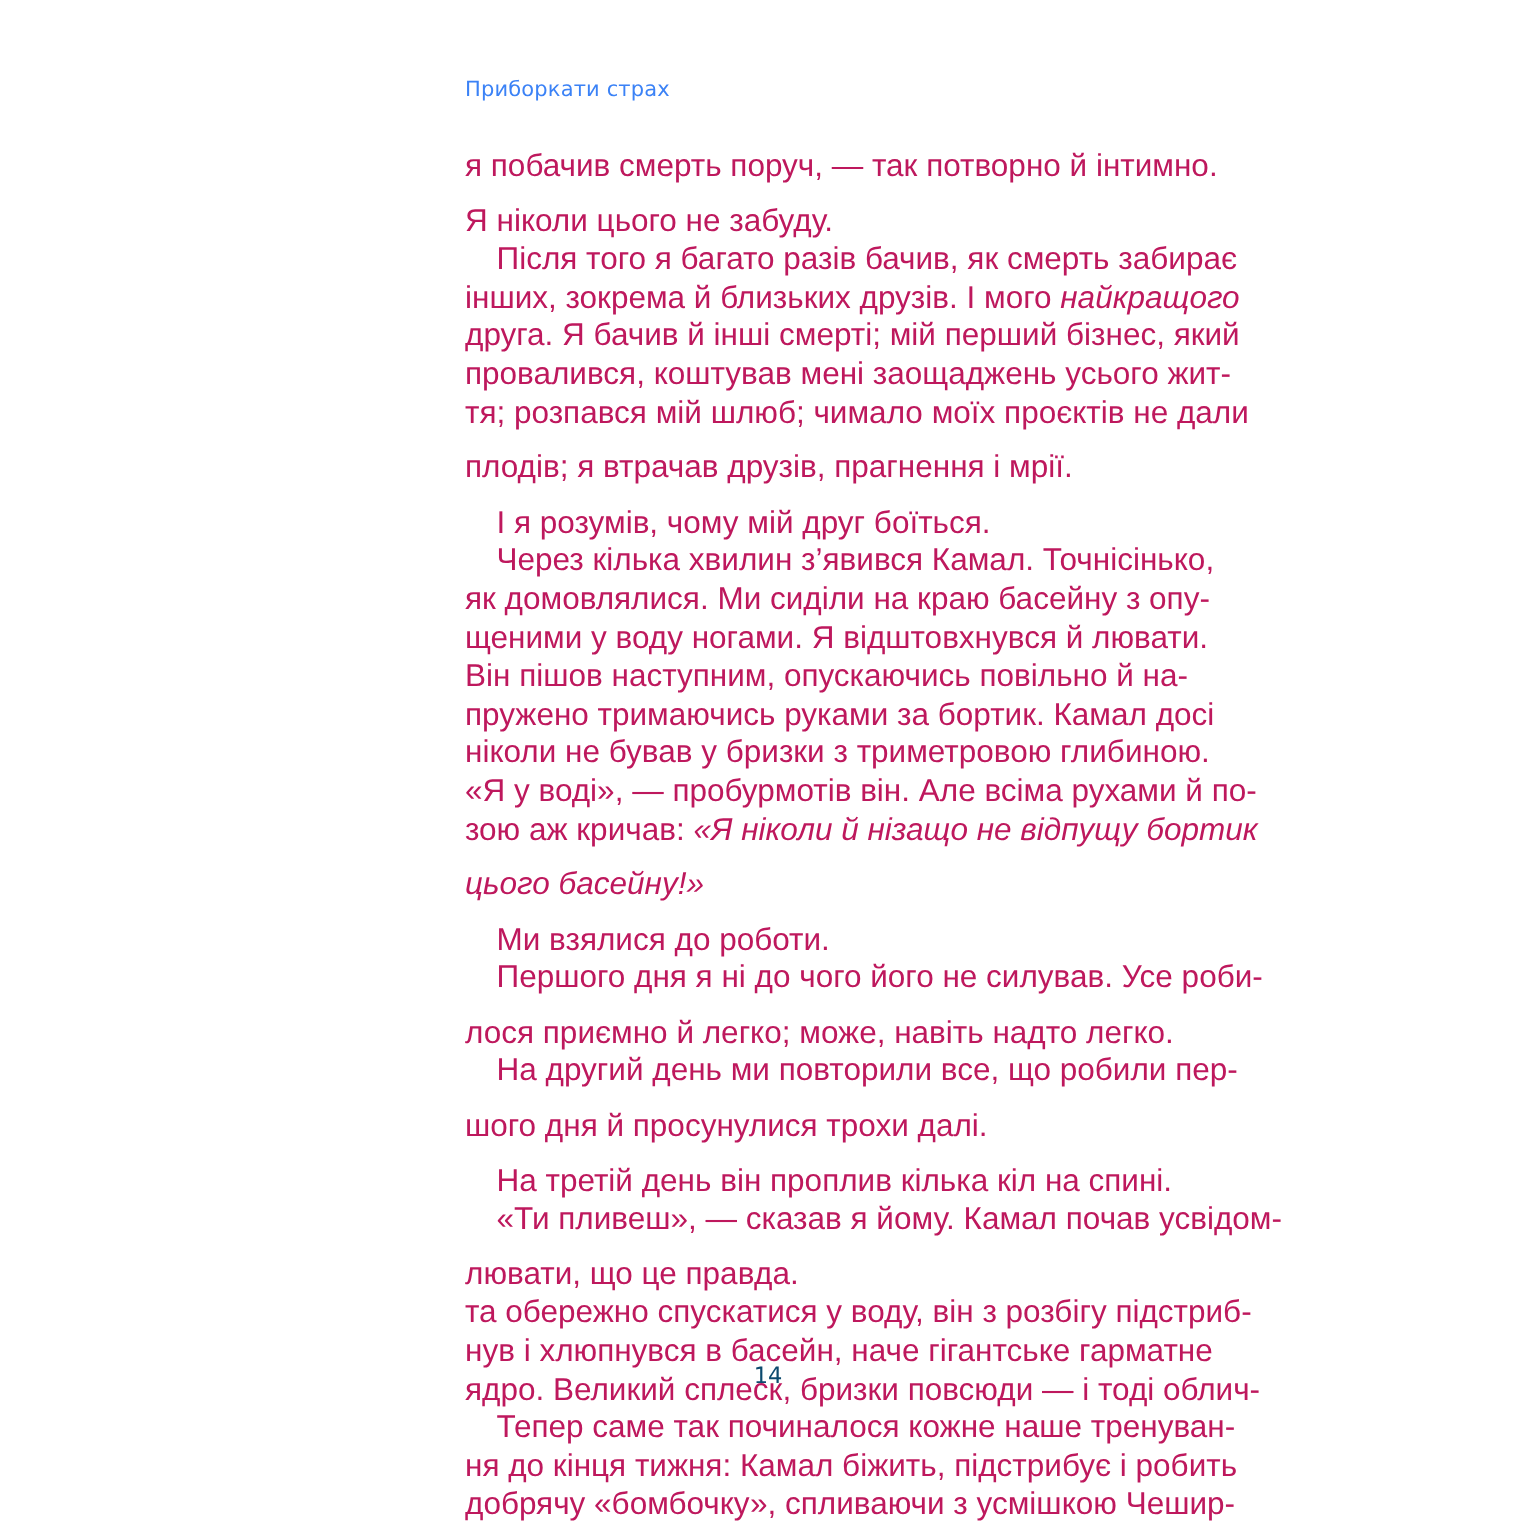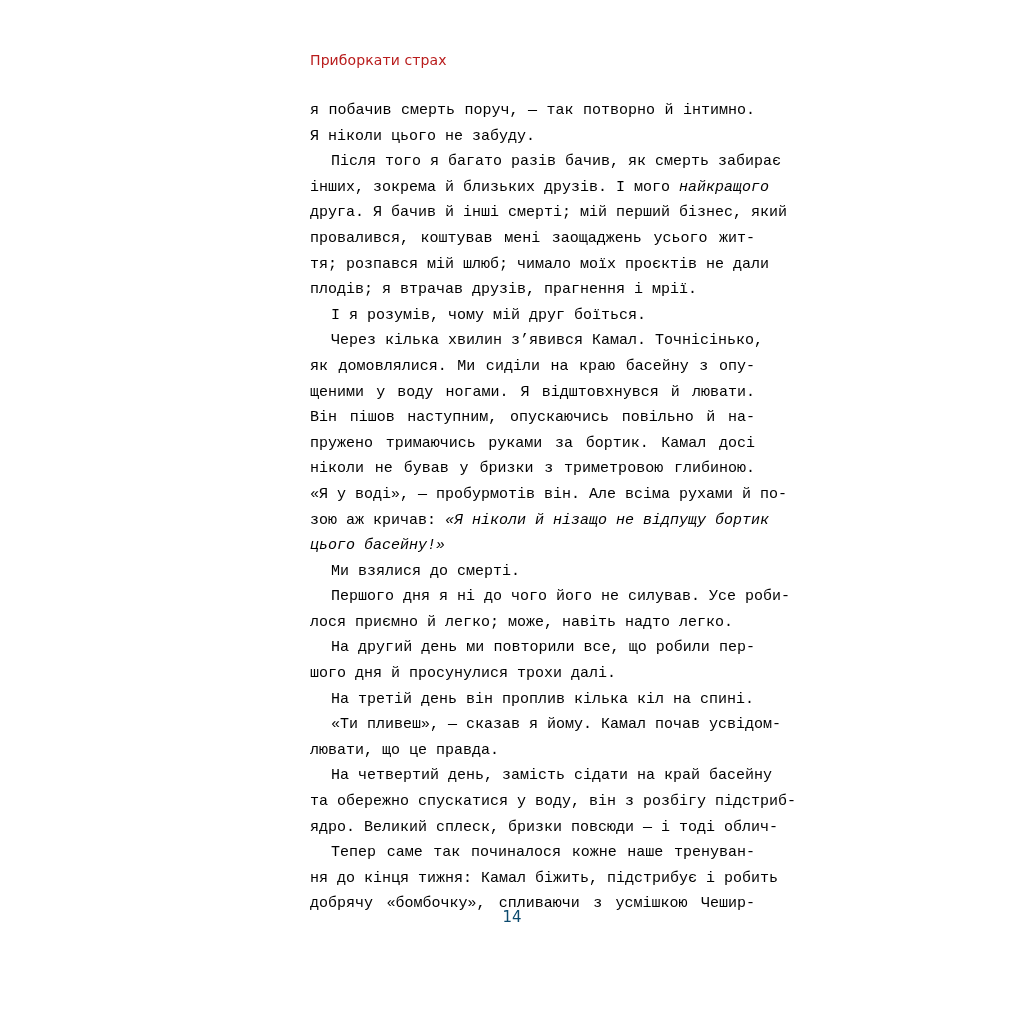--- a/index.html
+++ b/index.html
@@ -1,31 +1,31 @@
 <!DOCTYPE html>
 <html><head>
 <meta charset="utf-8">
 <style>
   html, body { margin:0; padding:0; background:#ffffff; }
   body { width:1024px; height:1024px; position:relative; overflow:hidden; }
   .header {
     position:absolute; left:310px; top:52px;
-    font-family:"DejaVu Sans", sans-serif; font-size:14px; color:#b91c1c;
+    font-family:"DejaVu Sans", sans-serif; font-size:14px; color:#3b82f6;
     letter-spacing:0.1px;
   }
   .body-text {
     position:absolute; left:310px; top:98px; width:445px;
-    font-family:Liberation Mono, monospace; font-size:15px; color:#000000;
+    font-family:Liberation Sans, sans-serif; font-size:21px; color:#be185d;
     line-height:25.6px;
   }
   .line {
     display:block; white-space:nowrap; text-align:justify;
     text-align-last:justify; height:25.6px; overflow:visible;
   }
-  .line.last { text-align-last:left; }
+  .line.last { text-align-last:left;margin-top:11px; }
   .line.indent { padding-left:21px; }
   .it { font-style:italic; }
   .page-num {
     position:absolute; left:0; width:1024px; top:908px; text-align:center;
     font-family:"DejaVu Sans", sans-serif; font-size:15px; color:#0c4a6e;
   }
 </style>
 </head>
 <body>
 
@@ -43,29 +43,29 @@
     <span class="line indent last"><span>І я розумів, чому мій друг боїться.</span></span>
     <span class="line indent"><span>Через кілька хвилин з’явився Камал. Точнісінько,</span></span>
     <span class="line"><span>як домовлялися. Ми сиділи на краю басейну з опу-</span></span>
     <span class="line"><span>щеними у воду ногами. Я відштовхнувся й лювати.</span></span>
     <span class="line"><span>Він пішов наступним, опускаючись повільно й на-</span></span>
     <span class="line"><span>пружено тримаючись руками за бортик. Камал досі</span></span>
     <span class="line"><span>ніколи не бував у бризки з триметровою глибиною.</span></span>
     <span class="line"><span>«Я у воді», — пробурмотів він. Але всіма рухами й по-</span></span>
     <span class="line"><span>зою аж кричав: </span><span class="it">«Я ніколи й нізащо не відпущу бортик</span></span>
     <span class="line last"><span class="it">цього басейну!»</span></span>
-    <span class="line indent last"><span>Ми взялися до смерті.</span></span>
+    <span class="line indent last"><span>Ми взялися до роботи.</span></span>
     <span class="line indent"><span>Першого дня я ні до чого його не силував. Усе роби-</span></span>
     <span class="line last"><span>лося приємно й легко; може, навіть надто легко.</span></span>
     <span class="line indent"><span>На другий день ми повторили все, що робили пер-</span></span>
     <span class="line last"><span>шого дня й просунулися трохи далі.</span></span>
     <span class="line indent last"><span>На третій день він проплив кілька кіл на спині.</span></span>
     <span class="line indent"><span>«Ти пливеш», — сказав я йому. Камал почав усвідом-</span></span>
     <span class="line last"><span>лювати, що це правда.</span></span>
-    <span class="line indent"><span>На четвертий день, замість сідати на край басейну</span></span>
     <span class="line"><span>та обережно спускатися у воду, він з розбігу підстриб-</span></span>
+    <span class="line"><span>нув і хлюпнувся в басейн, наче гігантське гарматне</span></span>
     <span class="line"><span>ядро. Великий сплеск, бризки повсюди — і тоді облич-</span></span>
     <span class="line indent"><span>Тепер саме так починалося кожне наше тренуван-</span></span>
     <span class="line"><span>ня до кінця тижня: Камал біжить, підстрибує і робить</span></span>
     <span class="line"><span>добрячу «бомбочку», спливаючи з усмішкою Чешир-</span></span>
   </div>
 
 <div class="page-num">14</div>
 
 </body></html>

